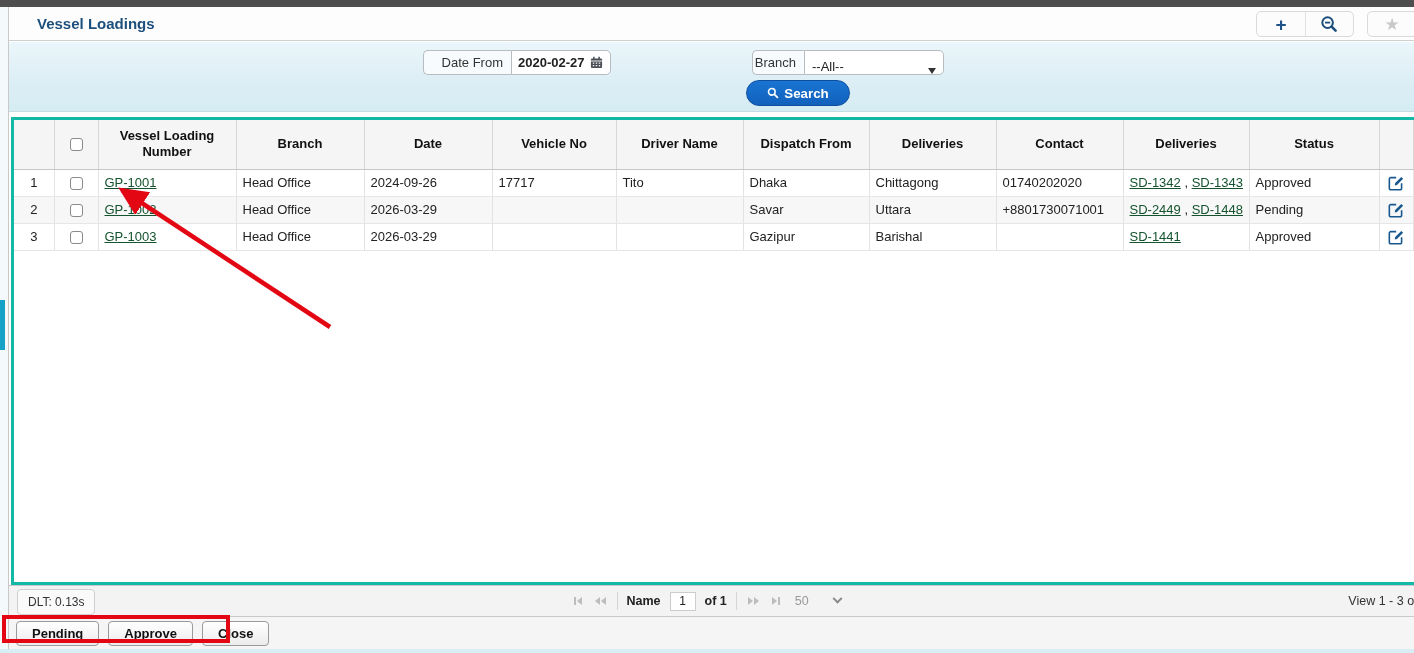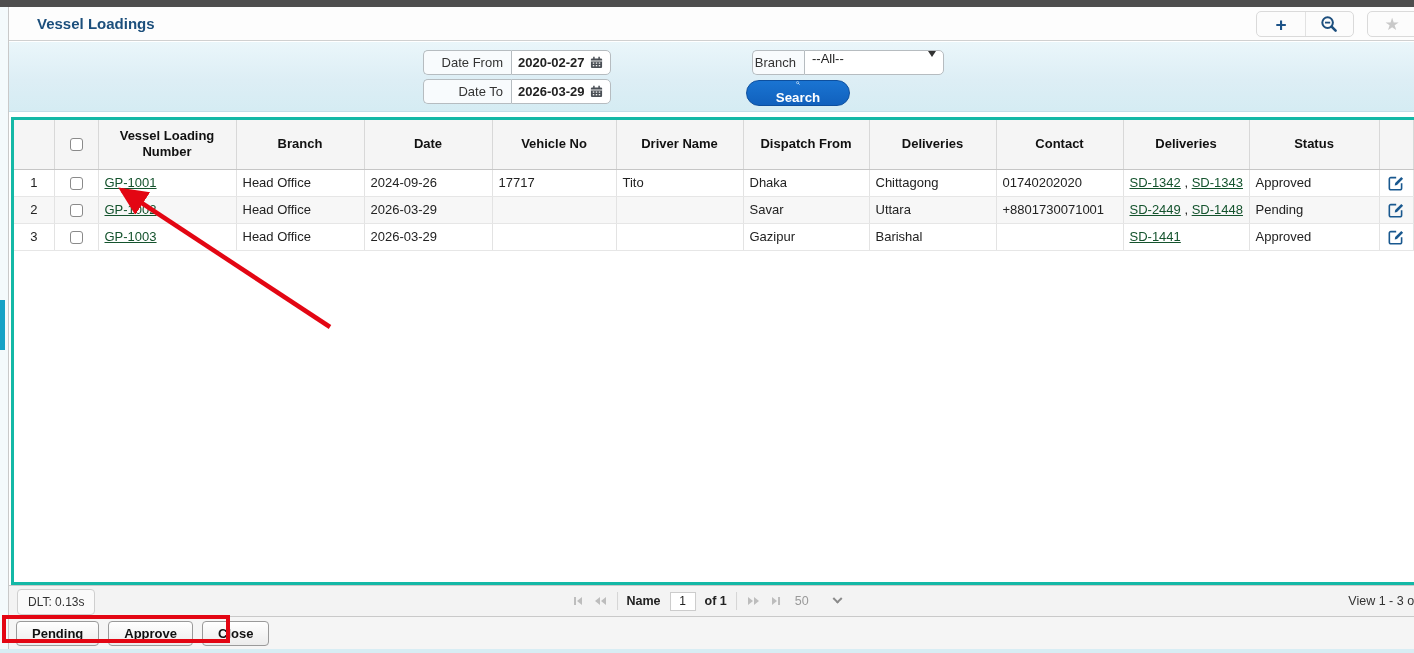--- a/index.html
+++ b/index.html
@@ -36,27 +36,27 @@
     display:flex; align-items:center; justify-content:flex-end; padding:0 8px; color:#333; }
   .f-value { border:1px solid #b6bcc0; background:#fff; border-radius:0 5px 5px 0;
     display:flex; align-items:center; gap:5px; padding:0 6px; font-weight:bold; color:#222; }
   .fp-datefrom { left:414px; top:8px; }
   .fp-dateto   { left:414px; top:37px; }
   .fp-datefrom .f-label, .fp-dateto .f-label { width:88px; }
   .fp-datefrom .f-value, .fp-dateto .f-value { width:100px; }
   .fp-branch { left:743px; top:8px; }
   .fp-branch .f-label { width:52px; }
   .branch-select { border:1px solid #b6bcc0; background:#fff; border-radius:0 5px 5px 0; width:140px;
-    display:flex; align-items:flex-start; padding:0 7px; cursor:pointer; }
+    display:flex; align-items:flex-end; padding:0 7px; cursor:pointer; }
   .branch-select .sel-text { flex:1; color:#222; }
   .tri-down { width:0; height:0; border-left:4px solid transparent; border-right:4px solid transparent;
     border-top:6px solid #333; }
   .search-btn { position:absolute; left:737px; top:38px; width:104px; height:26px; border-radius:13px;
     background:linear-gradient(180deg,#1a74d2 0%,#1161bd 100%); border:1px solid #0d4f9e;
-    color:#fff; font-weight:bold; display:flex; align-items:center; justify-content:center; gap:5px; cursor:pointer;flex-direction:column; }
+    color:#fff; font-weight:bold; display:flex; align-items:center; justify-content:center; gap:5px; cursor:pointer; }
 
   
   .grid { position:absolute; left:2px; top:110px; width:1411px; height:468px;
     border:3px solid #14b8a6; background:#fff; overflow:hidden; }
   table { border-collapse:collapse; table-layout:fixed; width:1399px; }
   thead th { background:#f5f5f5; border-right:1px solid #d8d8d8; border-bottom:1px solid #c6c6c6;
     height:49px; font-size:13px; font-weight:bold; color:#111; text-align:center; padding:0 3px;
     vertical-align:middle; line-height:1.25; }
   tbody td { height:27px; border-right:1px solid #e3e3e3; border-bottom:1px solid #e6e6e6;
     padding:0 6px; white-space:nowrap; overflow:hidden; color:#222; background:#fff; }
@@ -132,40 +132,20 @@
         <span class="star-glyph">★</span>
       </span>
     </div>
   </div>
 
   <div class="filterband">
     <div class="fpair fp-datefrom">
       <span class="f-label">Date From</span>
       <span class="f-value">
         <span>2020-02-27</span>
-        <svg class="cal-icon" width="13" height="13" viewBox="0 0 14 14">
-          <rect x="1" y="2.6" width="12" height="10.4" rx="1.2" fill="#4a4f55"></rect>
-          <line x1="1" y1="5.4" x2="13" y2="5.4" stroke="#fff" stroke-width="1"></line>
-          <rect x="3.4" y="0.8" width="1.6" height="2.6" fill="#4a4f55"></rect>
-          <rect x="9" y="0.8" width="1.6" height="2.6" fill="#4a4f55"></rect>
-          <g fill="#fff">
-              <rect x="3" y="7" width="1.6" height="1.3"></rect>
-              <rect x="6.2" y="7" width="1.6" height="1.3"></rect>
-              <rect x="9.4" y="7" width="1.6" height="1.3"></rect>
-              <rect x="3" y="9.8" width="1.6" height="1.3"></rect>
-              <rect x="6.2" y="9.8" width="1.6" height="1.3"></rect>
-              <rect x="9.4" y="9.8" width="1.6" height="1.3"></rect>
-            </g>
-        </svg>
-      </span>
-    </div>
-    <div class="fpair fp-dateto">
-      <span class="f-label">Date To</span>
-      <span class="f-value">
-        <span>2026-03-29</span>
         <svg class="cal-icon" width="13" height="13" viewBox="0 0 14 14">
           <rect x="1" y="2.6" width="12" height="10.4" rx="1.2" fill="#4a4f55"></rect>
           <line x1="1" y1="5.4" x2="13" y2="5.4" stroke="#fff" stroke-width="1"></line>
           <rect x="3.4" y="0.8" width="1.6" height="2.6" fill="#4a4f55"></rect>
           <rect x="9" y="0.8" width="1.6" height="2.6" fill="#4a4f55"></rect>
           <g fill="#fff">
               <rect x="3" y="7" width="1.6" height="1.3"></rect>
               <rect x="6.2" y="7" width="1.6" height="1.3"></rect>
               <rect x="9.4" y="7" width="1.6" height="1.3"></rect>
               <rect x="3" y="9.8" width="1.6" height="1.3"></rect>

